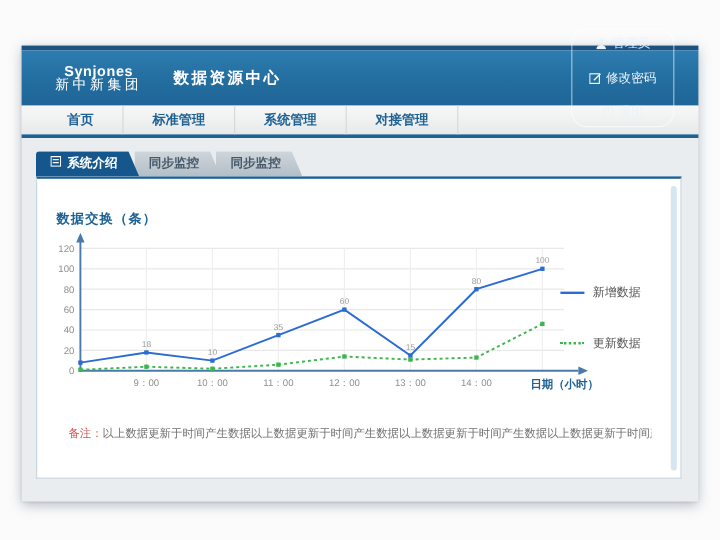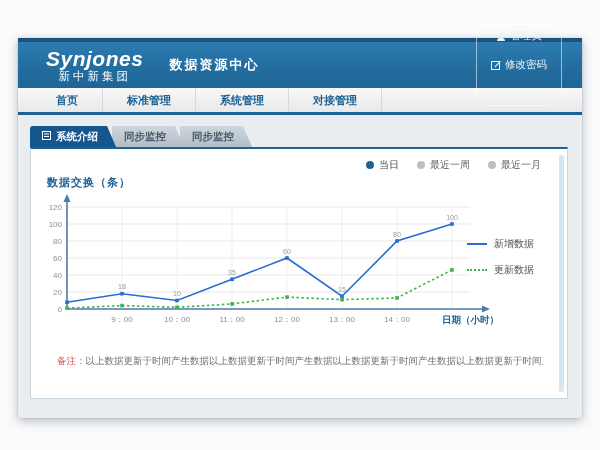--- a/index.html
+++ b/index.html
@@ -15,21 +15,21 @@
     box-shadow:0 3px 10px rgba(50,70,90,.35), 0 0 2px rgba(0,0,0,.15);
   }
   
   .topstrip{height:4px;background:#1c527f;}
   .hdr{
     height:46px;display:flex;align-items:center;
     background:linear-gradient(180deg,#2e7cb1 0%,#236d9f 55%,#1f6697 100%);
     color:#fff;
   }
   .logo{margin-left:28px;line-height:1.05;text-align:center;}
-  .logo-en{font-size:21px;font-weight:bold;font-style:italic;letter-spacing:.5px;}
+  .logo-en{font-size:12px;font-weight:bold;letter-spacing:.5px;}
   .logo-cn{font-size:11.5px;font-weight:normal;letter-spacing:3px;}
   .app-title{margin-left:26px;font-size:13px;font-weight:bold;letter-spacing:2px;}
   .user-pill{
     margin-left:auto;margin-right:20px;
     display:flex;align-items:center;gap:15px;
     border:1px solid rgba(255,255,255,.55);border-radius:13px;
     padding:4px 14px;font-size:10.5px;color:#eaf3fa;flex-direction:column;
   }
   .hbtn{display:flex;align-items:center;gap:4px;cursor:pointer;white-space:nowrap;}
   .hbtn svg{display:block;}
@@ -68,21 +68,21 @@
   
   .period-row{position:absolute;top:9px;right:26px;display:flex;gap:18px;font-size:10px;color:#666;}
   .period{display:flex;align-items:center;gap:5px;cursor:pointer;}
   .dot{width:8px;height:8px;border-radius:50%;background:#b9c0c6;}
   .period.selected .dot{background:#1e6294;}
   .period.selected{color:#444;}
   
   .ylabel{position:absolute;top:26px;left:16px;font-size:11px;font-weight:bold;color:#1e6294;letter-spacing:1px;}
   .chart-wrap{position:absolute;top:42px;left:10px;}
   svg text{font-family:"Liberation Sans","DejaVu Sans",sans-serif;}
-  .legend{position:absolute;top:88px;right:22px;width:78px;display:flex;flex-direction:column;gap:12px;}
+  .legend{position:absolute;top:88px;right:22px;width:78px;display:flex;flex-direction:column;gap:28px;}
   .legend-item{display:flex;align-items:center;gap:7px;font-size:10px;color:#555;cursor:pointer;}
   .sw{width:20px;height:0;}
   .sw.solid{border-top:2px solid #2b6bd4;}
   .sw.dotted{border-top:2px dotted #3db54e;}
   
   .vscroll{position:absolute;top:6px;bottom:6px;right:3px;width:5px;border-radius:3px;background:#d4e6f2;}
   
   .note{
     position:absolute;top:206px;left:26px;right:24px;
     font-size:9.5px;color:#707070;white-space:nowrap;overflow:hidden;
@@ -154,34 +154,20 @@
       </div>
       <div class="tab inactive">
         <span>同步监控</span>
       </div>
       <div class="tab inactive">
         <span>同步监控</span>
       </div>
     </div>
 
     <div class="panel">
-      <div class="period-row">
-        <div class="period selected">
-          <span class="dot"></span>
-          <span>当日</span>
-        </div>
-        <div class="period">
-          <span class="dot"></span>
-          <span>最近一周</span>
-        </div>
-        <div class="period">
-          <span class="dot"></span>
-          <span>最近一月</span>
-        </div>
-      </div>
 
       <div class="ylabel">数据交换（条）</div>
 
       <div class="chart-wrap">
         <svg id="chart" width="460" height="142" viewBox="0 0 460 142">
             <g>
               <line x1="26" y1="101" x2="429" y2="101" stroke="#e8e8e8" stroke-width="1"></line>
               <line x1="26" y1="84" x2="429" y2="84" stroke="#e8e8e8" stroke-width="1"></line>
               <line x1="26" y1="67" x2="429" y2="67" stroke="#e8e8e8" stroke-width="1"></line>
               <line x1="26" y1="50" x2="429" y2="50" stroke="#e8e8e8" stroke-width="1"></line>

